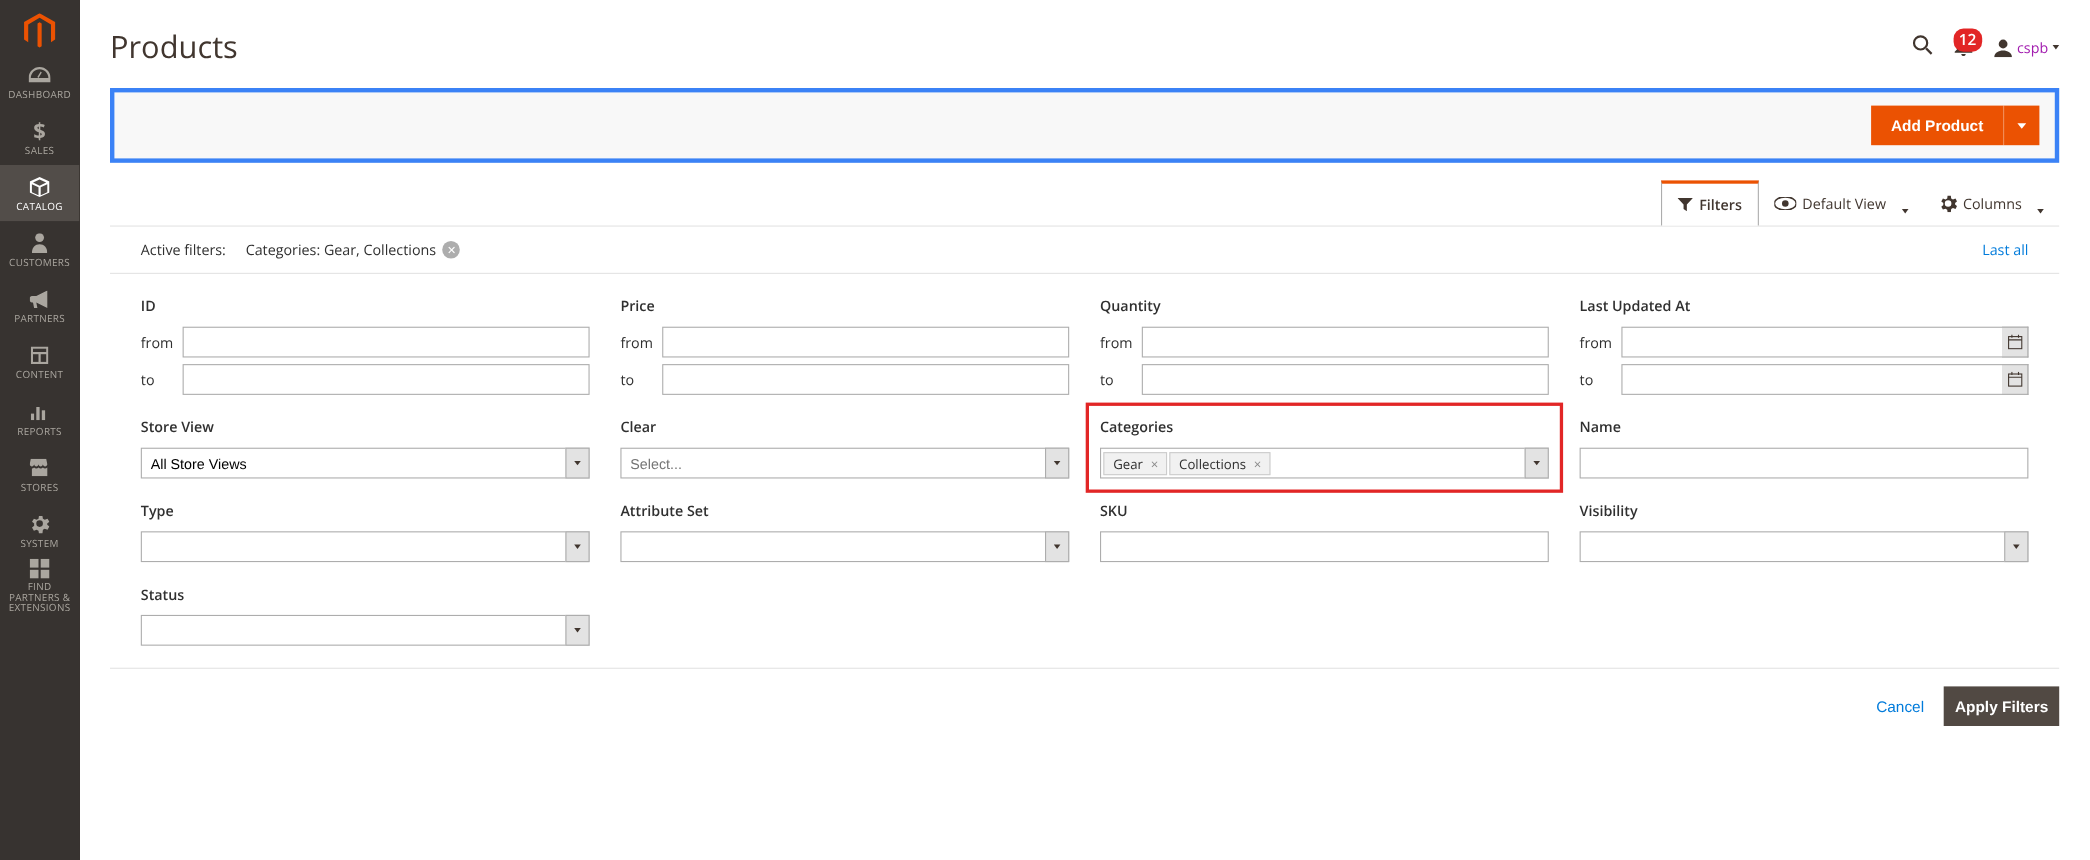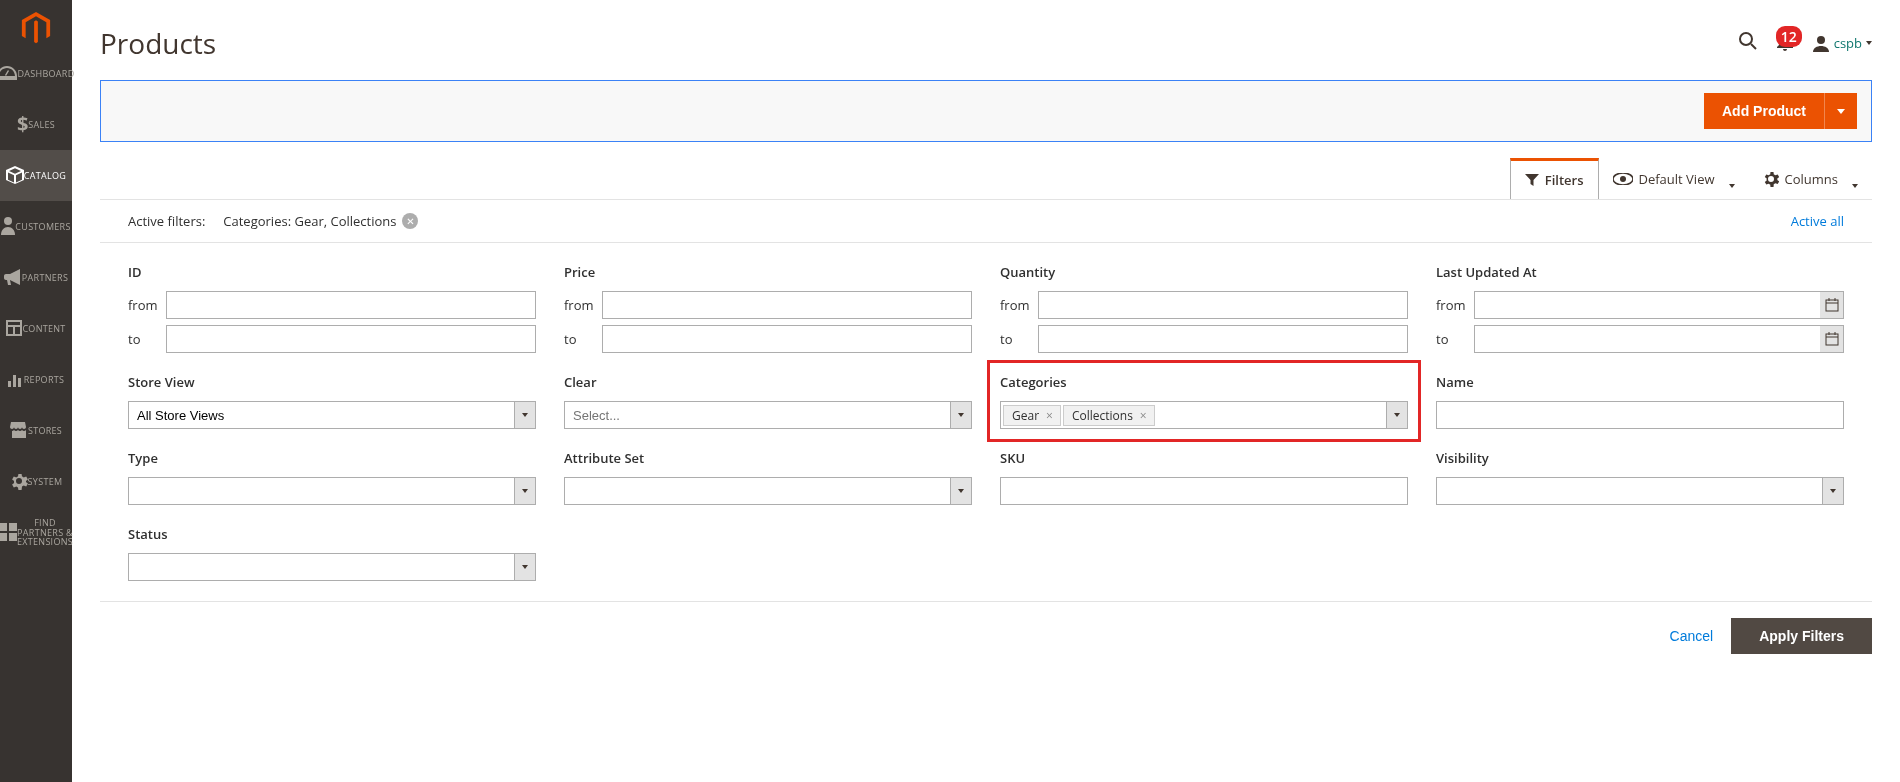--- a/index.html
+++ b/index.html
@@ -2,36 +2,36 @@
 <html><head>
 <meta charset="utf-8">
 <style>
 * { box-sizing: border-box; margin: 0; padding: 0; }
 body { font-family: 'Open Sans', Arial, sans-serif; font-size: 13px; color: #303030; background: #fff; }
 
 
 .sidebar { position: fixed; left: 0; top: 0; width: 72px; height: 100%; background: #373330; z-index: 100; }
 .sidebar-logo { display: flex; align-items: center; justify-content: center; height: 48px; padding-top: 8px; }
 .sidebar-logo svg { width: 30px; height: 32px; }
-.sidebar-item { display: flex; flex-direction: row; align-items: center; justify-content: center; height: 51px; color: #aaa69f; font-size: 10px; text-align: center; cursor: pointer; padding: 4px 2px; }
+.sidebar-item { display: flex; flex-direction: column; align-items: center; justify-content: center; height: 51px; color: #aaa69f; font-size: 10px; text-align: center; cursor: pointer; padding: 4px 2px; }
 .sidebar-item.active { background: #524d49; color: #fff; }
 .sidebar-icon { font-size: 18px; margin-bottom: 2px; display: flex; align-items: center; justify-content: center; height: 22px; }
 .sidebar-label { font-size: 9px; letter-spacing: 0.3px; line-height: 1.1; }
 
 
 .main { margin-left: 72px; padding: 0; }
 .header { display: flex; align-items: center; justify-content: space-between; padding: 24px 28px 18px 28px; }
 .page-title { font-size: 28px; font-weight: 400; color: #41362f; }
 .header-actions { display: flex; align-items: center; gap: 18px; }
 .header-icon { font-size: 20px; color: #41362f; cursor: pointer; position: relative; }
 .badge { position: absolute; top: -4px; right: -8px; background: #e22626; color: #fff; font-size: 14px; border-radius: 9px; padding: 1px 5px; font-weight: 600; }
-.user-menu { display: flex; align-items: center; gap: 4px; cursor: pointer; color: #0f766e; }
-
-
-.action-bar { background: #f8f8f8; border: 1px solid #3b82f6; margin: 0 28px; padding: 12px 14px; display: flex; justify-content: flex-end; }
+.user-menu { display: flex; align-items: center; gap: 4px; cursor: pointer; color: #a21caf; }
+
+
+.action-bar { background: #f8f8f8; border: 4px solid #3b82f6; margin: 0 28px; padding: 12px 14px; display: flex; justify-content: flex-end; }
 .btn-primary { background: #eb5202; color: #fff; border: none; padding: 10px 18px; font-size: 14px; font-weight: 600; cursor: pointer; }
 .btn-primary-split { display: flex; }
 .btn-primary-toggle { background: #eb5202; color: #fff; border: none; border-left: 1px solid rgba(255,255,255,0.3); padding: 10px 12px; cursor: pointer; display: flex; align-items: center; }
 
 
 .toolbar { display: flex; justify-content: flex-end; padding: 16px 28px 0 28px; gap: 0; }
 .toolbar-item { display: flex; align-items: center; gap: 6px; padding: 10px 14px; cursor: pointer; font-size: 13px; color: #41362f; }
 .toolbar-item.filters { border: 1px solid #adadad; border-top: 3px solid #eb5202; border-bottom: none; background: #fff; font-weight: 600; }
 .toolbar-dd { display: flex; align-items: flex-end; gap: 14px; }
 
@@ -58,21 +58,21 @@
 
 .tag-input { display: flex; align-items: center; flex: 1; border: 1px solid #adadad; min-height: 28px; padding: 2px; gap: 2px; background: #fff; }
 .tag { display: flex; align-items: center; background: #f1f1f1; border: 1px solid #ccc; padding: 1px 4px 1px 8px; font-size: 12px; gap: 4px; }
 .tag-x { color: #888; cursor: pointer; padding: 0 3px; }
 
 .highlight-box { border: 3px solid #e22626; padding: 10px; margin: -13px; }
 
 
 .form-actions { display: flex; justify-content: flex-end; gap: 14px; padding: 16px 28px; }
 .btn-link { background: none; border: none; color: #007bdb; font-size: 14px; cursor: pointer; padding: 10px 4px; }
-.btn-dark { background: #514943; color: #fff; border: none; padding: 10px 28px; font-size: 14px; font-weight: 600; cursor: pointer; }
+.btn-dark { background: #514943; color: #fff; border: none; padding: 10px 10px; font-size: 14px; font-weight: 600; cursor: pointer; }
 
 .triangle-down { display: inline-block; width: 0; height: 0; border-left: 4px solid transparent; border-right: 4px solid transparent; border-top: 5px solid currentColor; }
 .triangle-down-sm { display: inline-block; width: 0; height: 0; border-left: 3px solid transparent; border-right: 3px solid transparent; border-top: 4px solid #41362f; }
 </style>
 </head>
 <body>
 
 <div class="sidebar">
   <div class="sidebar-logo">
     <svg viewBox="0 0 30 34">
@@ -234,21 +234,21 @@
         </span>
     </div>
   </div>
 
   <div class="active-filters-row">
     <span class="active-filters-label">Active filters:</span>
     <div class="filter-chip">
       <span>Categories: Gear, Collections</span>
       <span class="chip-remove">✕</span>
     </div>
-    <span class="clear-all">Active all</span>
+    <span class="clear-all">Last all</span>
   </div>
 
   <div class="filter-form">
     <div class="filter-grid">
 
       <div class="field">
         <span class="field-label">ID</span>
         <div class="field-row">
             <span class="sub-label">from</span>
             <input class="input" style="">

